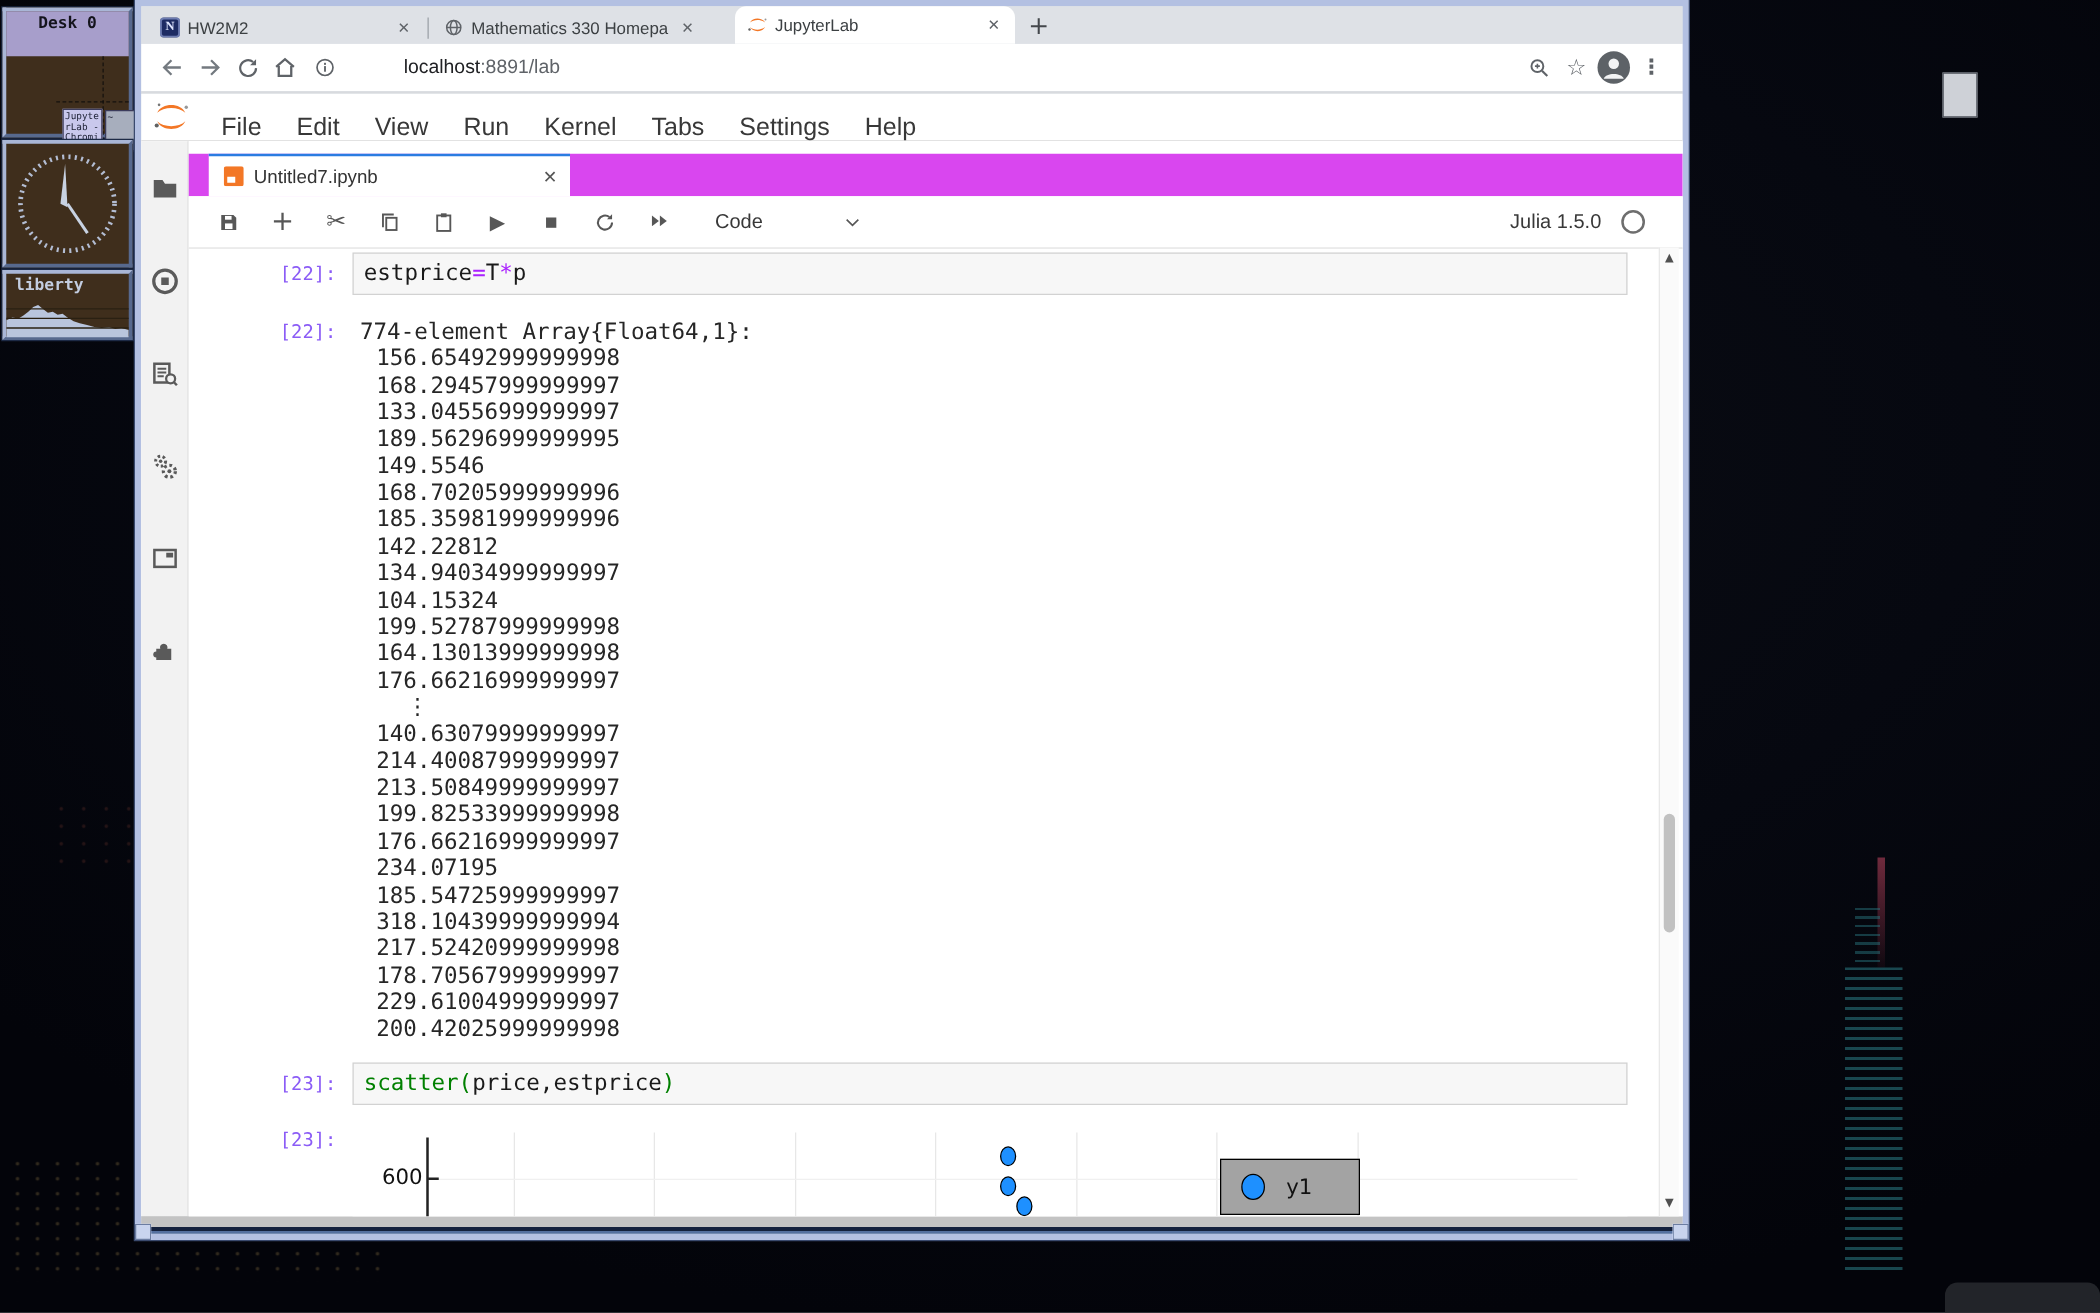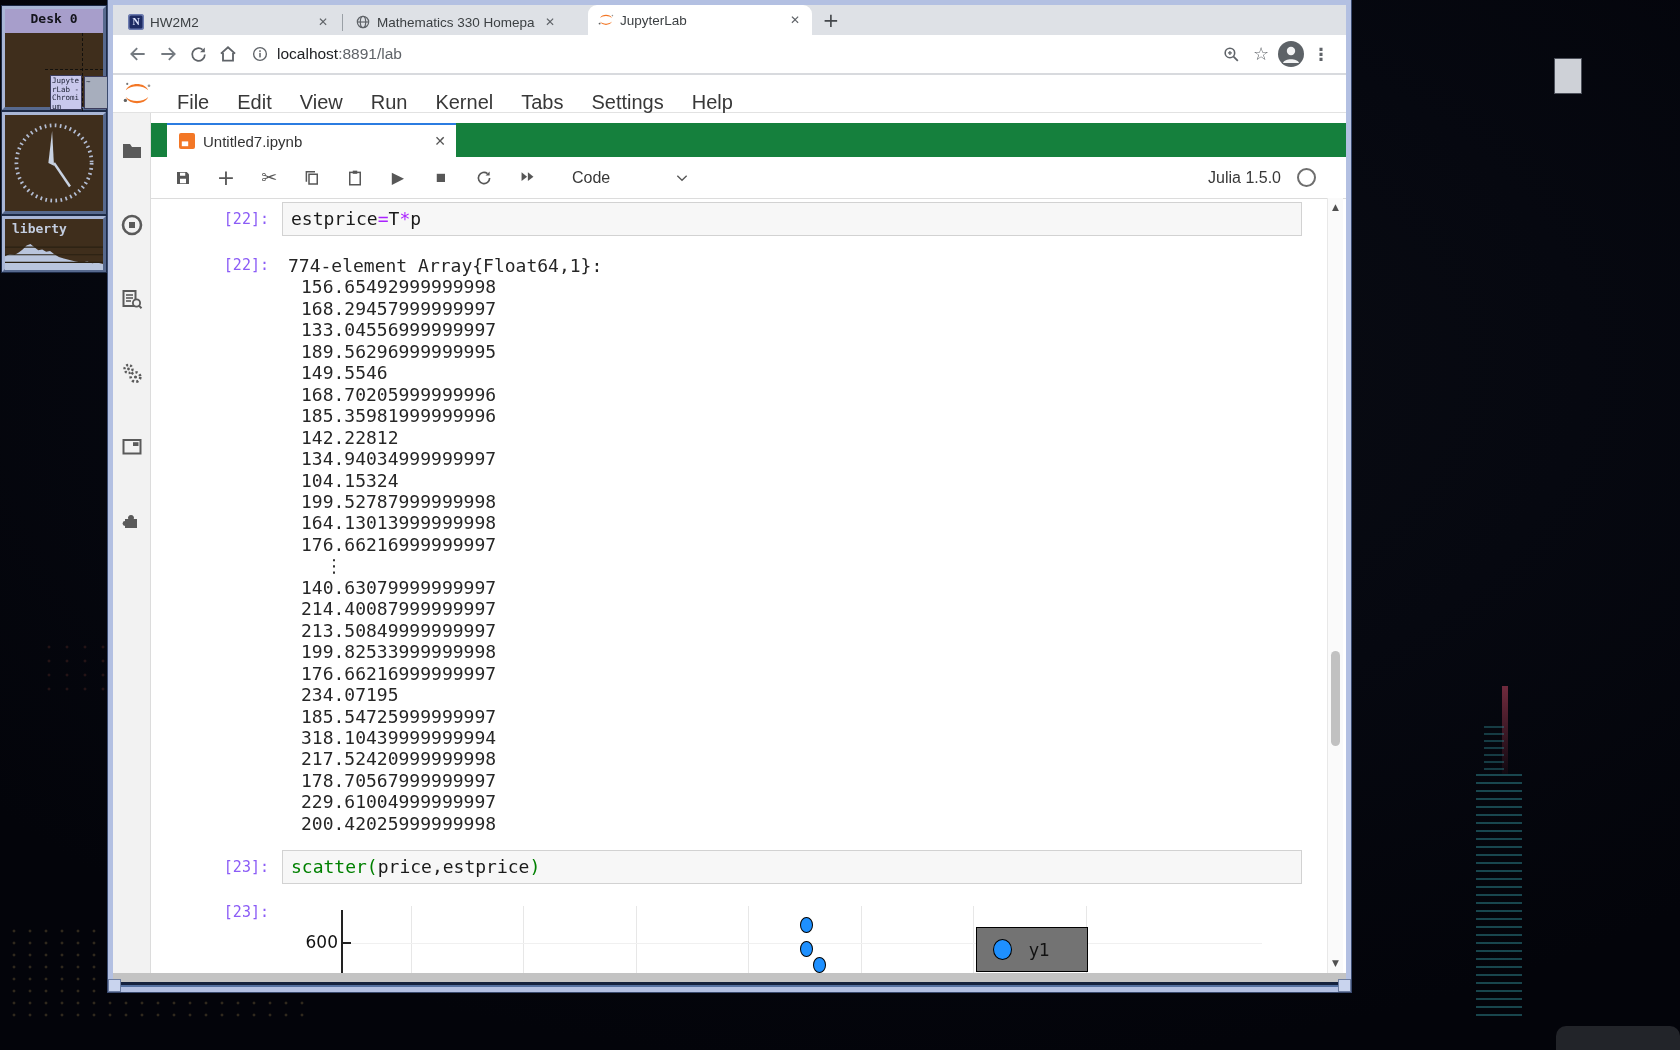--- a/index.html
+++ b/index.html
@@ -21,21 +21,21 @@
     background:repeating-linear-gradient(180deg, rgba(55,165,175,.55) 0 2px, transparent 2px 8px);}
   .bldg .floors2{position:absolute;left:10px;top:40px;width:20px;height:48px;
     background:repeating-linear-gradient(180deg, rgba(55,165,175,.45) 0 2px, transparent 2px 7px);}
   .br-blob{position:absolute;left:1556px;top:1026px;width:124px;height:24px;background:#2e2f34;border-radius:10px 10px 0 0;opacity:.75;}
   .stray-box{position:absolute;left:1554px;top:58px;width:26px;height:34px;background:#ced1d7;border:1px solid #4c505a;}
   
   .widget{position:absolute;left:2px;width:104px;box-sizing:border-box;
     border:3px solid;border-color:#a9b6d6 #57698e #57698e #a9b6d6;
     box-shadow:0 0 0 1px #1d2a46;background:#3f2e1c;}
   .w-pager{top:6px;height:104px;}
-  .pager-title{height:24px;background:#a79ecb;color:#14141c;
+  .pager-title{height:36px;background:#a79ecb;color:#14141c;
     font:bold 13px/20px "DejaVu Sans Mono",monospace;text-align:center;}
   .pager-body{position:relative;height:78px;margin-left:40px;}
   .pager-vline{position:absolute;left:63%;top:0;bottom:0;border-left:1px dashed rgba(10,10,10,.8);}
   .pager-hline{position:absolute;top:46%;left:0;right:0;border-top:1px dashed rgba(10,10,10,.8);}
   .mini{position:absolute;box-sizing:border-box;border:1px solid #3c3c5c;
     font:7.5px/8.5px "DejaVu Sans Mono",monospace;color:#1c2034;overflow:hidden;
     word-break:break-all;padding:1px;}
   .mini.mw1{left:5px;top:42px;width:32px;height:35px;background:#c9c8ec;}
   .mini.mw2{left:39px;top:43px;width:28px;height:33px;background:#a7aebd;}
   .mini.mw3{left:68px;top:47px;width:20px;height:29px;background:#c9c8ec;white-space:pre-line;}
@@ -58,39 +58,39 @@
   .btab.active{width:224px;height:30px;background:#fff;border-radius:9px 9px 0 0;margin-left:21px;}
   .tabsep{width:1px;height:17px;background:#9aa0a6;margin:0 2px 4px 2px;}
   .favicon{width:16px;height:16px;flex:0 0 16px;}
   .fav-n{background:#1d2b63;border-radius:3px;box-shadow:inset 0 0 0 1.5px rgba(190,205,255,.5);
     color:#dfe6ff;font:bold 10px/16px "Liberation Serif",serif;text-align:center;}
   .newtab{width:26px;height:26px;margin:0 0 2px 6px;font:20px/26px "DejaVu Sans",sans-serif;
     color:#44474c;text-align:center;border-radius:50%;}
   
   .ctb{height:38px;background:#fff;display:flex;align-items:center;padding:0 10px;}
   .cicon{width:30px;height:30px;display:flex;align-items:center;justify-content:center;color:#5f6368;}
-  .urlwrap{flex:1;display:flex;align-items:center;margin-left:8px;}
+  .urlwrap{flex:1;display:flex;align-items:center;margin-left:8px;gap:46px;}
   .url{font-size:15.5px;margin-left:8px;}
   .url .host{color:#202124;} .url .rest{color:#5f6368;}
   .star{font-size:18px;color:#5f6368;}
   .dots3{font:bold 17px/30px "DejaVu Sans",sans-serif;color:#5f6368;}
   .chrome-div{height:2px;background:#d8dade;}
   
   .jl-menubar{height:37px;background:#fff;border-bottom:1px solid #e2e2e2;
     display:flex;align-items:center;padding-left:8px;}
   .jl-logo{width:32px;height:30px;margin-right:10px;}
   .jl-menus{display:flex;}
   .jl-menus .mi{font-size:20px;color:#383838;padding:0 14px;cursor:default;margin-top:17px;}
   .jl-row{flex:1;display:flex;min-height:0;background:#fff;}
   .jl-sidebar{width:37px;background:#f2f2f2;border-right:1px solid #dcdcdc;
     display:flex;flex-direction:column;align-items:center;padding-top:26px;gap:50px;}
   .sb-icon{width:24px;height:24px;color:#5a5a5a;}
   .jl-main{flex:1;display:flex;flex-direction:column;position:relative;min-width:0;background:#fff;}
   .dock-pad{height:10px;background:#fff;}
-  .dock-tabbar{height:34px;background:#15803d;display:flex;align-items:stretch;}
+  .dock-tabbar{height:34px;background:#d946ef;display:flex;align-items:stretch;}
   .doc-tab{width:289px;margin-left:16px;background:#fff;border-top:2px solid #2b7ce1;
     box-sizing:border-box;display:flex;align-items:center;padding:0 10px 0 12px;}
   .doc-tab .t{font-size:15px;color:#333;flex:1;margin-left:8px;}
   .doc-tab .x{color:#555;font-size:14px;}
   .nbicon{width:16px;height:16px;}
   .nb-toolbar{height:41px;background:#fff;border-bottom:1px solid #dcdcdc;
     display:flex;align-items:center;padding:0 10px 0 22px;}
   .tbi{width:20px;height:20px;margin-right:23px;display:flex;align-items:center;justify-content:center;
     color:#575757;font-size:15px;}
   .tbi.txt{font-family:"DejaVu Sans",sans-serif;}
@@ -116,21 +116,21 @@
   
   .plot{flex:1;margin-right:44px;position:relative;height:120px;background:#fff;}
   .gl{position:absolute;top:4px;bottom:0;width:1px;background:#e7e7e7;}
   .yaxis{position:absolute;left:59px;top:8px;bottom:0;width:1.6px;background:#222;}
   .ytick{position:absolute;left:60px;top:40px;width:9px;height:1.6px;background:#222;}
   .ylab{position:absolute;left:16px;top:30px;width:40px;text-align:right;
     font:17px "DejaVu Sans",sans-serif;color:#111;}
   .hgrid{position:absolute;left:61px;right:40px;top:41px;height:1px;background:#f0f0f0;}
   .dot{position:absolute;width:13px;height:16px;border-radius:50%;background:#1E90FF;
     border:1.6px solid #000;box-sizing:border-box;}
-  .legend{position:absolute;left:694px;top:25px;width:110px;height:43px;background:#737373;
+  .legend{position:absolute;left:694px;top:25px;width:110px;height:43px;background:#a3a3a3;
     border:1.2px solid #000;display:flex;align-items:center;}
   .lg-marker{width:19px;height:21px;border-radius:50%;background:#1E90FF;border:1.8px solid #000;
     box-sizing:border-box;margin-left:16px;}
   .lg-label{font:17px "DejaVu Sans",sans-serif;color:#111;margin-left:17px;}
   
   .sbar{position:absolute;right:3px;top:85px;bottom:0;width:15px;background:#fafafa;
     border-left:1px solid #e8e8e8;}
   .sbar .arr{position:absolute;left:0;width:15px;height:15px;font:9px/15px "DejaVu Sans",sans-serif;
     color:#505050;text-align:center;}
   .arr.up{top:2px;} .arr.dn{bottom:2px;}

